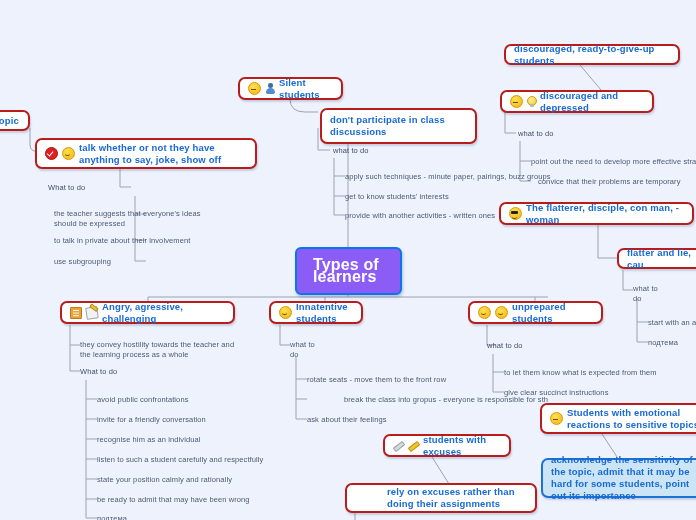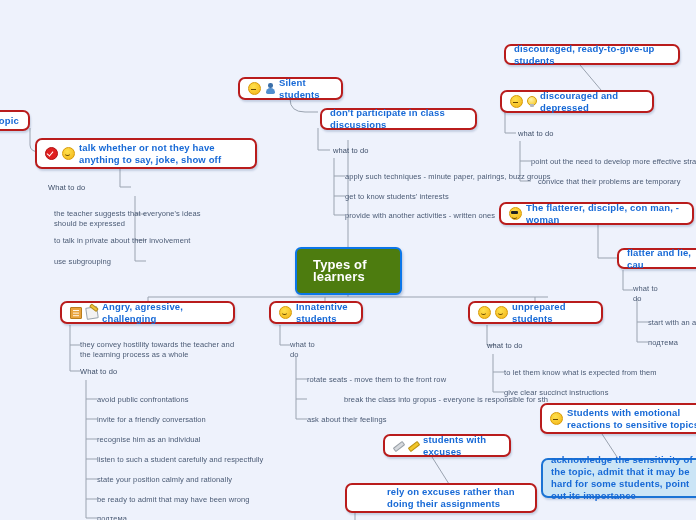--- a/index.html
+++ b/index.html
@@ -30,22 +30,22 @@
     display:flex;
     align-items:center;
     gap:4px;
     box-shadow:1px 2px 2px rgba(60,90,140,.22);
     white-space:nowrap;
   }
   .node .txt{white-space:normal;}
   .node.wrap{white-space:normal;}
   .node.fill-blue{background:#cbe5f6;border-color:#1a73d4;}
   .node.root{
-    background:#4d7c0f;border-color:#0b76e8;color:#ffffff;
-    font-size:13px;padding:22px 16px;border-radius:6px;
+    background:#8b5cf6;border-color:#0b76e8;color:#ffffff;
+    font-size:16px;padding:22px 16px;border-radius:6px;
     box-shadow:1px 2px 3px rgba(40,80,140,.3);
     justify-content:center;
   }
 
   
   .leaf{
     position:absolute;
     color:#4a5a74;
     font-size:7.5px;
     line-height:9.5px;
@@ -224,21 +224,21 @@
   <div class="leaf head" style="left:48px;top:183px;">What to do</div>
   <div class="leaf wrap" style="left:54px;top:209px;width:150px;">the teacher suggests that everyone's ideas should be expressed</div>
   <div class="leaf" style="left:54px;top:236px;">to talk in private about their involvement</div>
   <div class="leaf" style="left:54px;top:257px;">use subgrouping</div>
 
   <div class="node" style="left:238px;top:77px;width:105px;height:23px;">
     <span class="ico smiley neutral"></span>
     <span class="ico person"></span>
     <span class="txt">Silent students</span>
   </div>
-  <div class="node" style="left:320px;top:108px;width:157px;height:22px;">
+  <div class="node" style="left:320px;top:108px;width:157px;height:36px;">
     <span class="txt">don't  participate in class discussions</span>
   </div>
   <div class="leaf head" style="left:333px;top:146px;">what to do</div>
   <div class="leaf" style="left:345px;top:172px;">apply such techniques - minute paper, pairings, buzz groups</div>
   <div class="leaf" style="left:345px;top:192px;">get to know students' interests</div>
   <div class="leaf" style="left:345px;top:211px;">provide with another activities - written ones</div>
 
   <div class="node" style="left:504px;top:44px;width:176px;height:21px;">
     <span class="txt">discouraged, ready-to-give-up students</span>
   </div>

